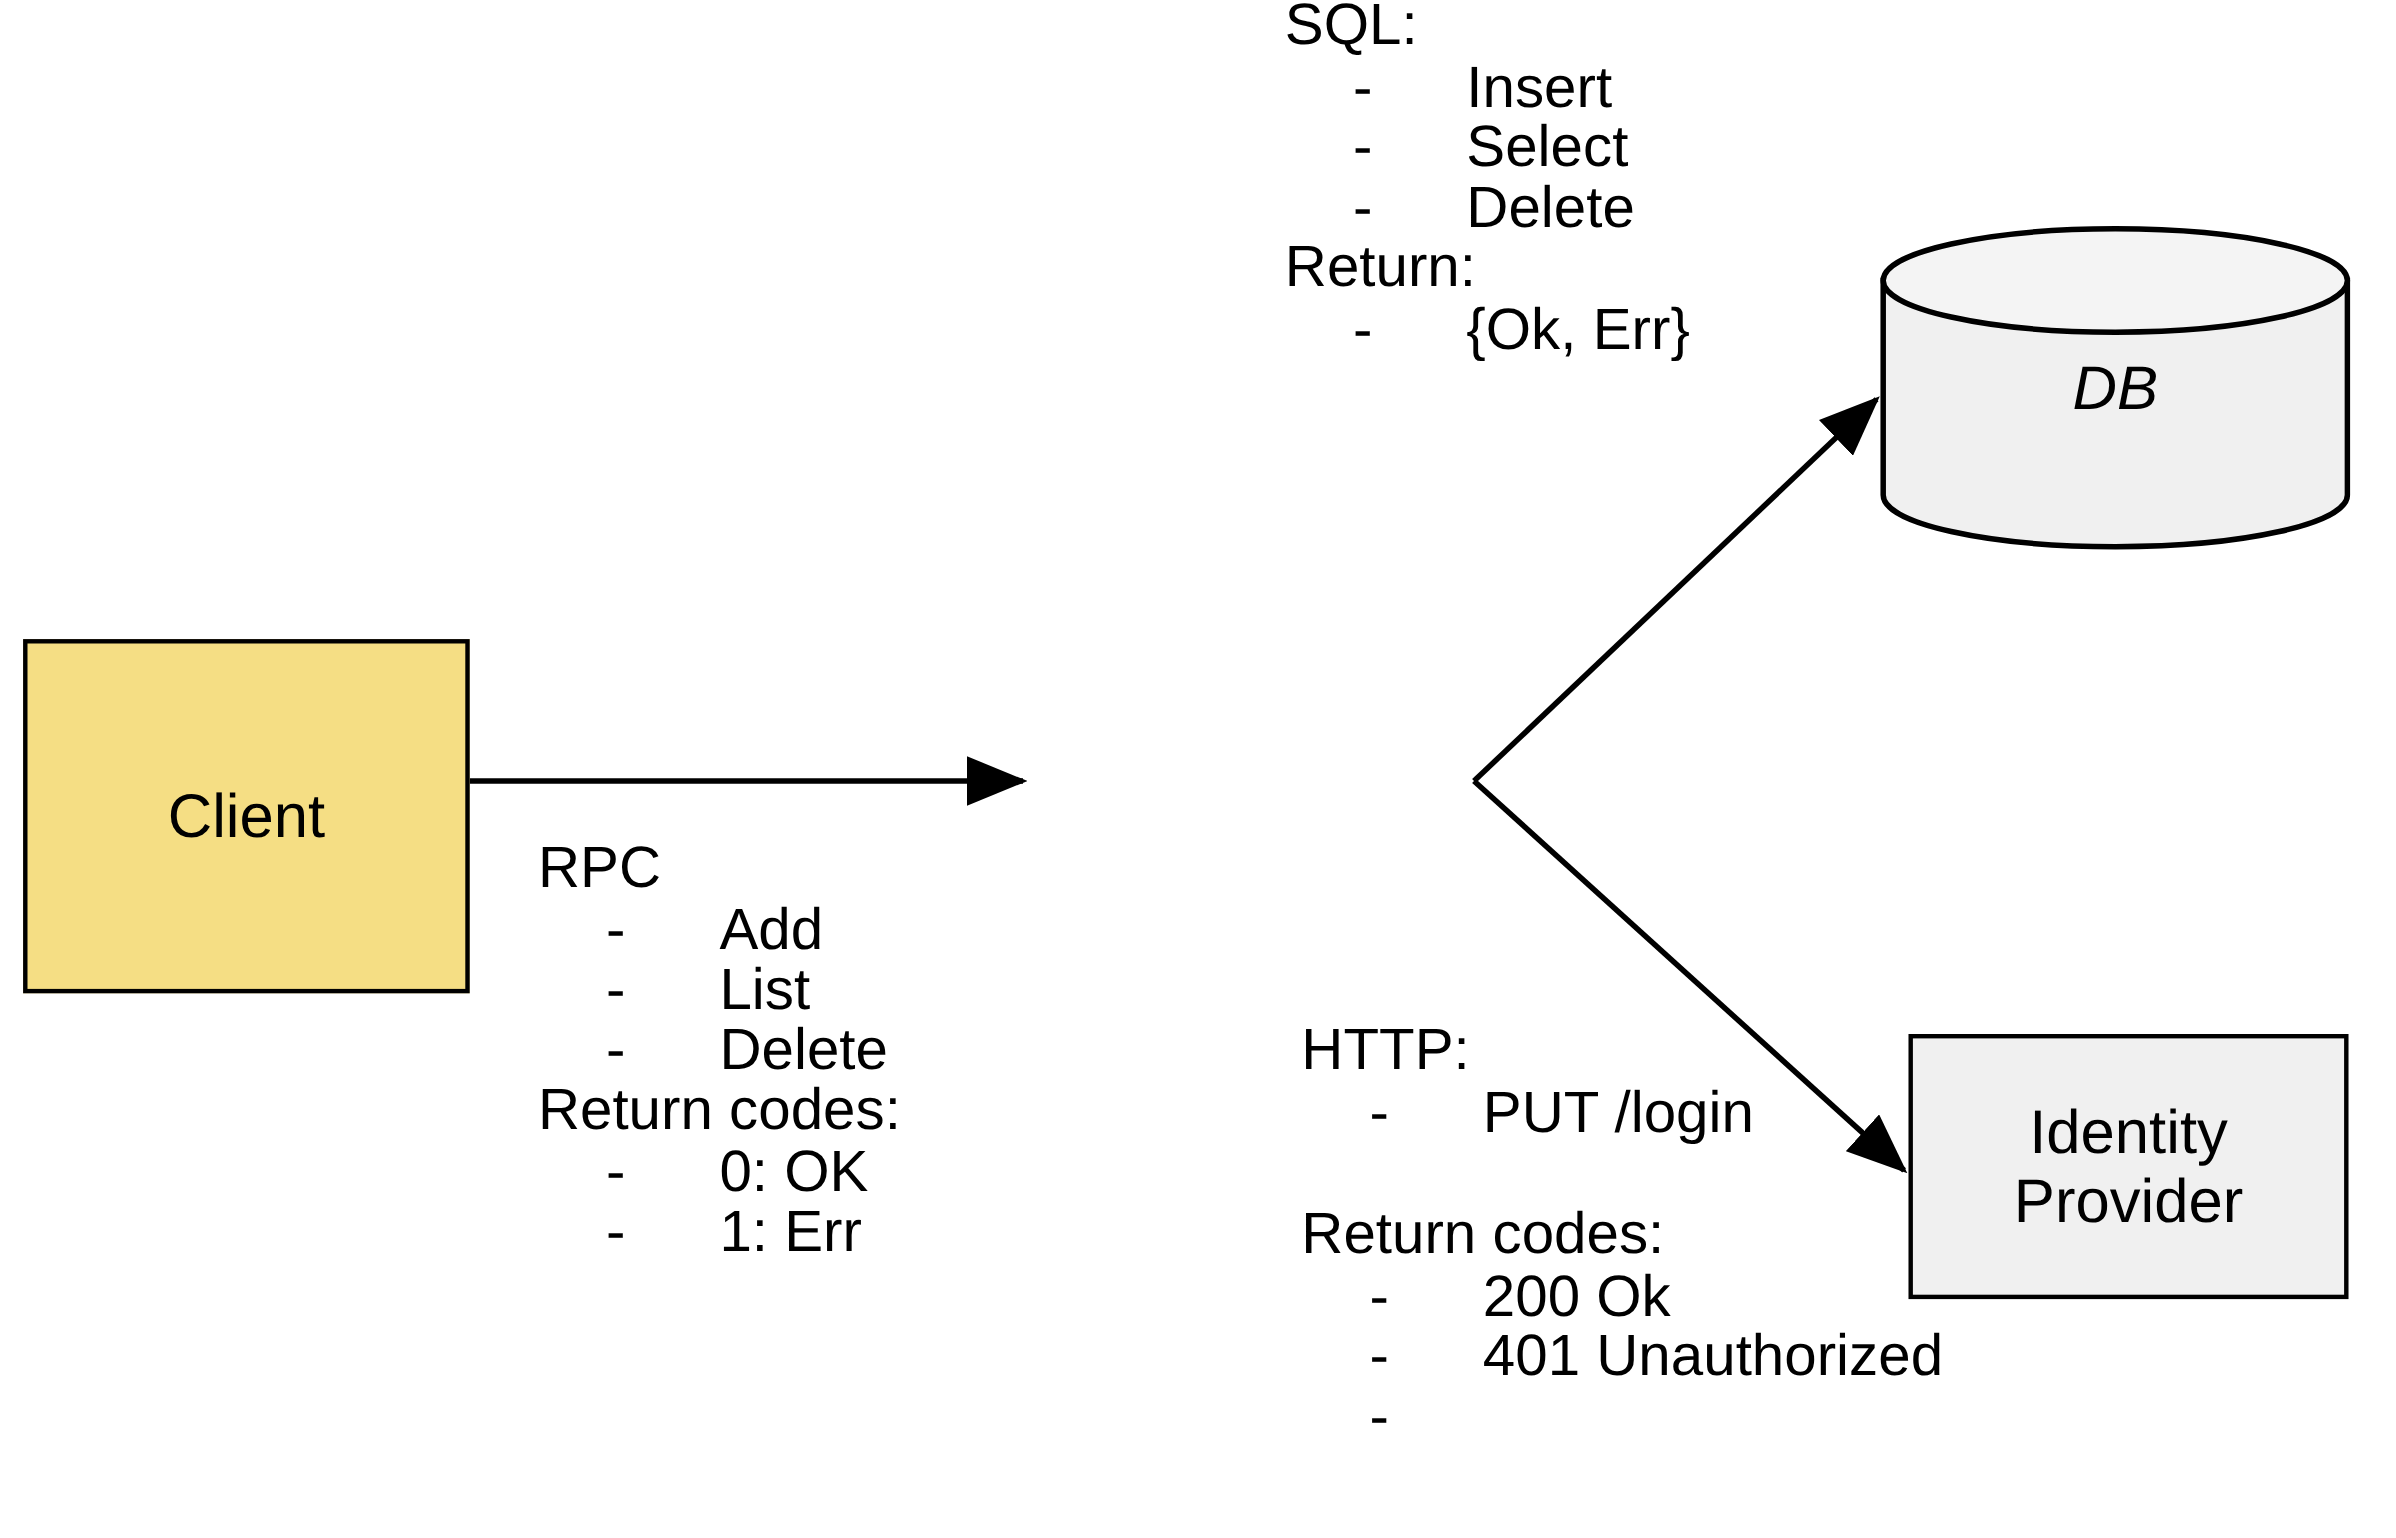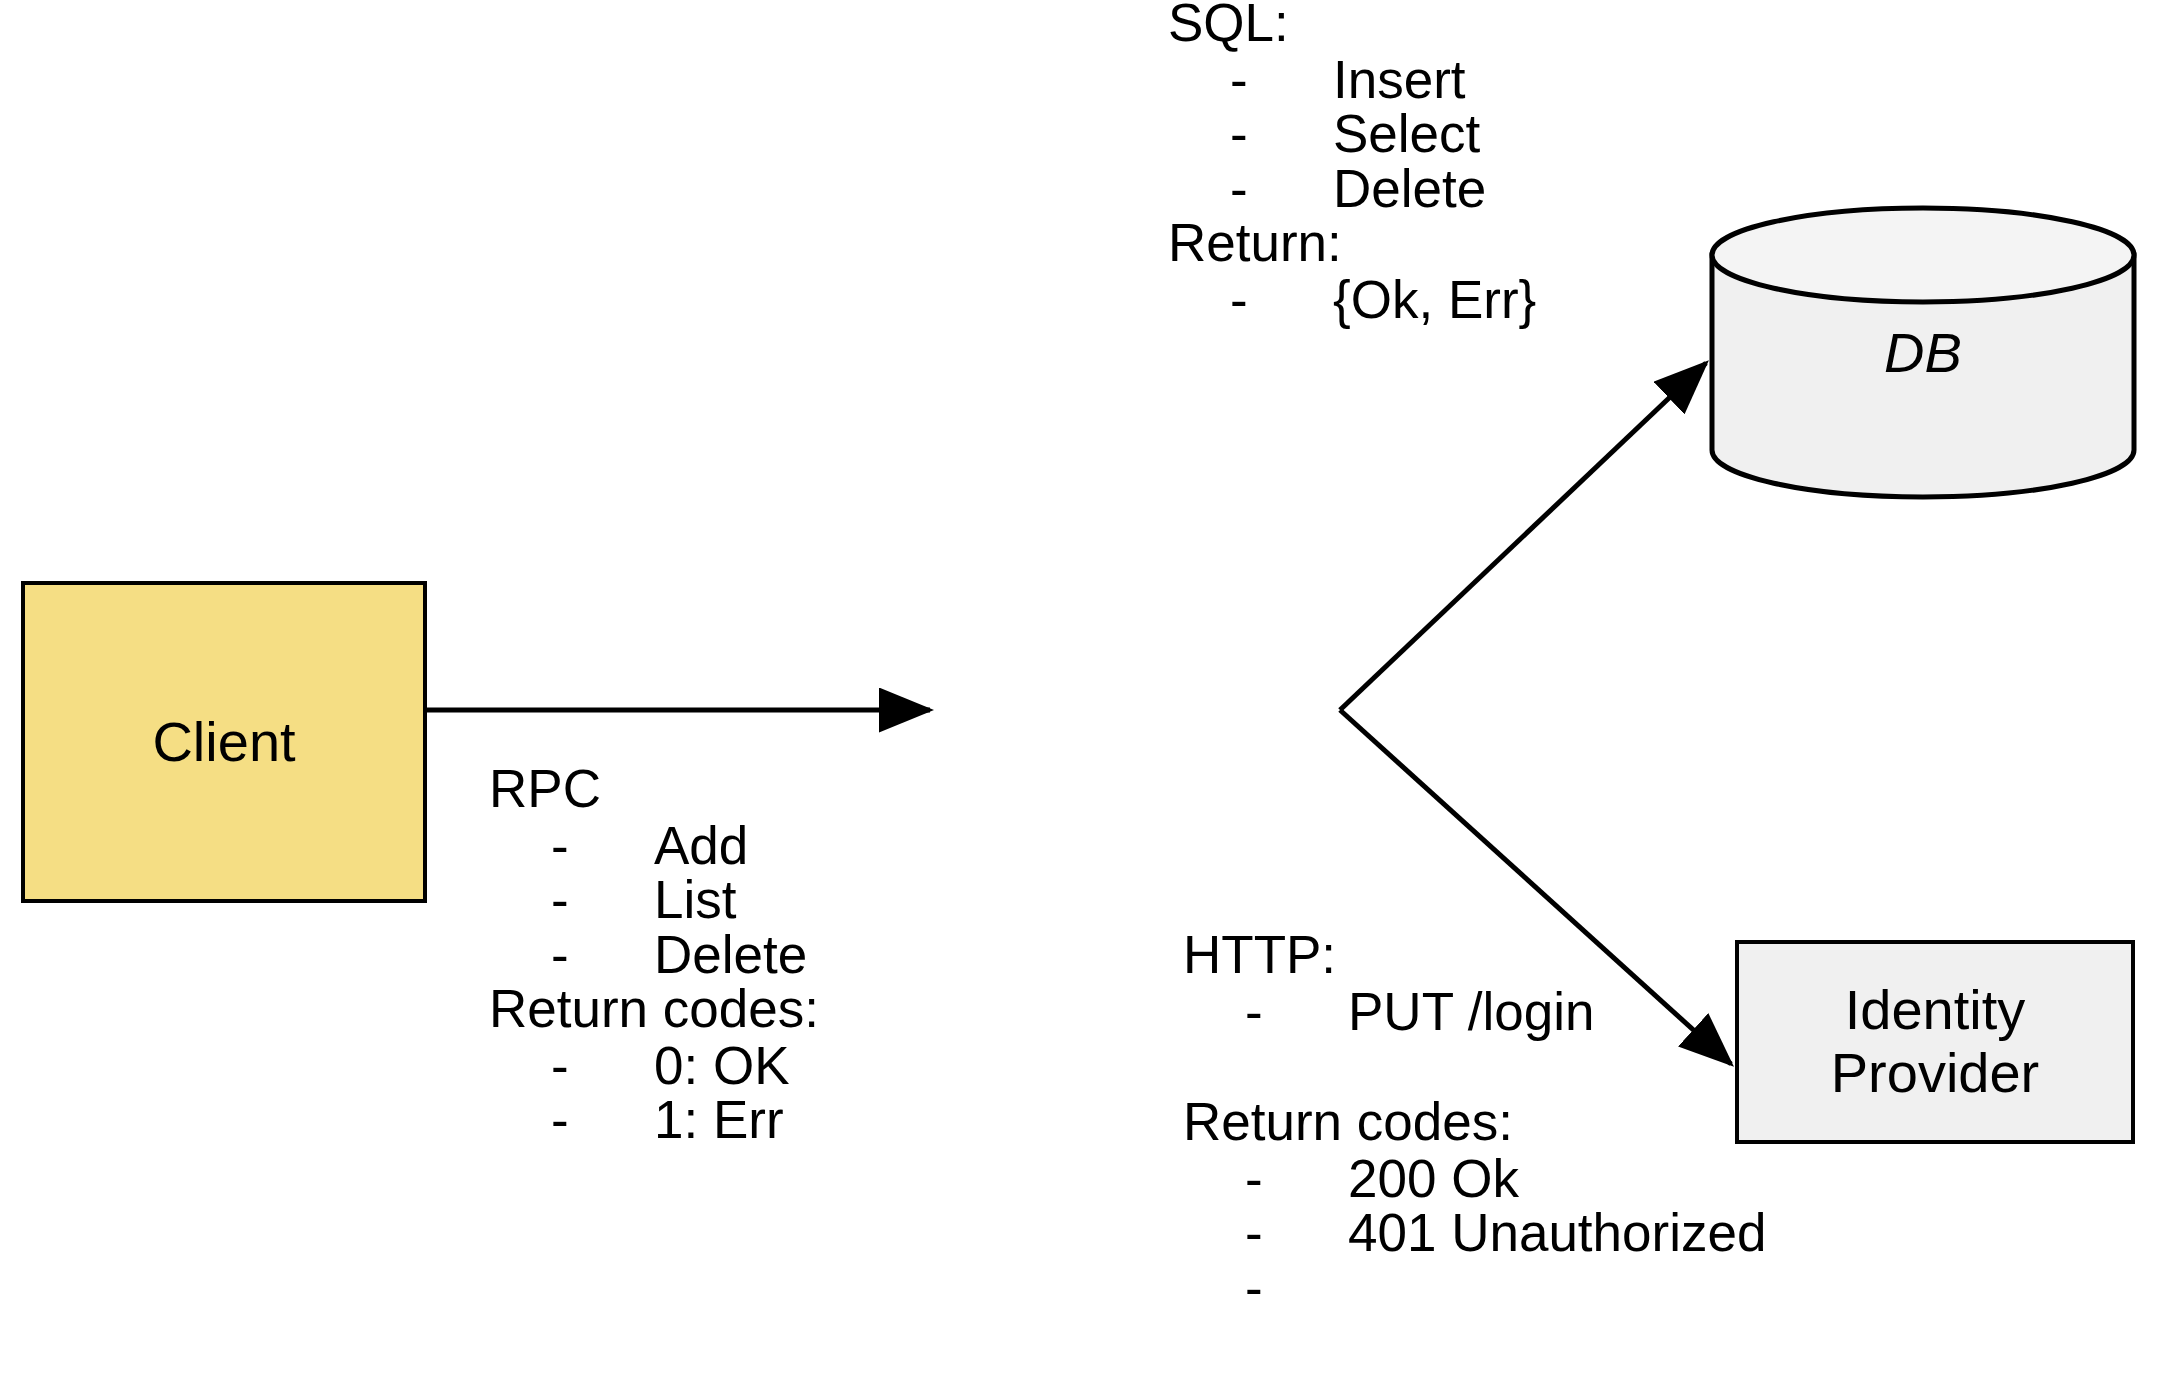--- a/index.html
+++ b/index.html
@@ -45,21 +45,21 @@
     width: 406px; height: 322px;
     background: #F5DE84;
   }
   #backend-node {
     left: 936px; top: 581px;
     width: 404px; height: 257px;
     background: #F5DE84;
   }
   #idp-node {
     left: 1735px; top: 940px;
-    width: 400px; height: 204px;
+    width: 400px; height: 241px;
     background: #F0F0F0;
   }
   
   #db-node {
     position: absolute;
     left: 1709px; top: 205px;
     width: 428px; height: 295px; font-style: italic;
   }
   #db-node .db-svg {
     position: absolute;

